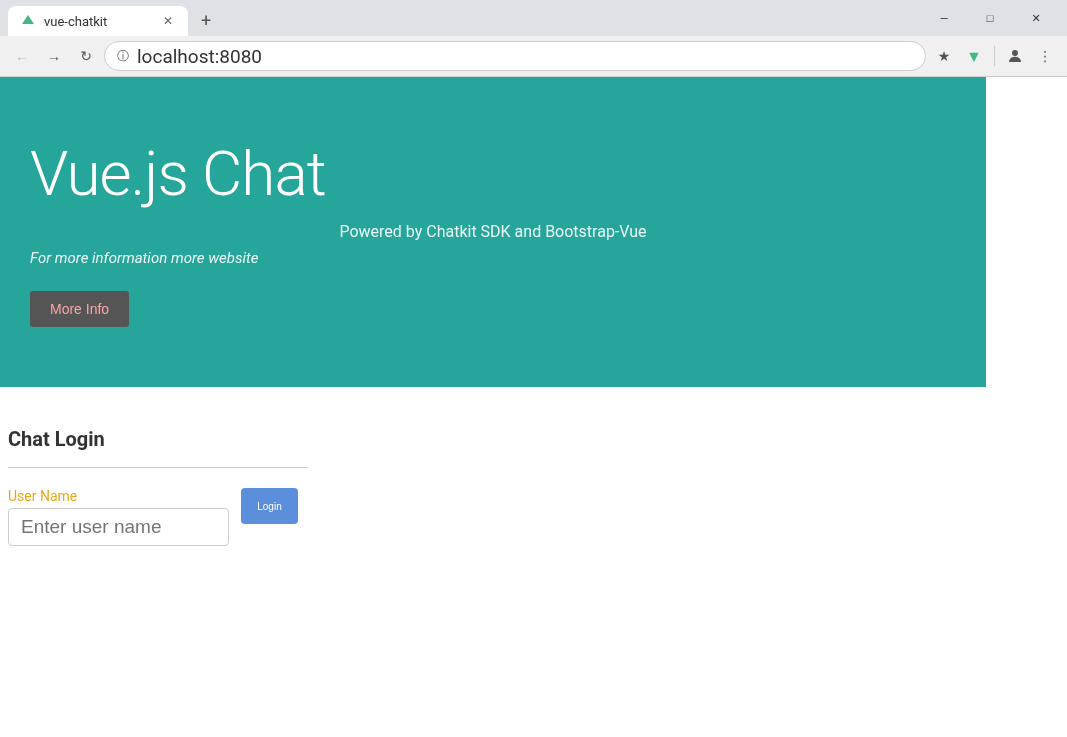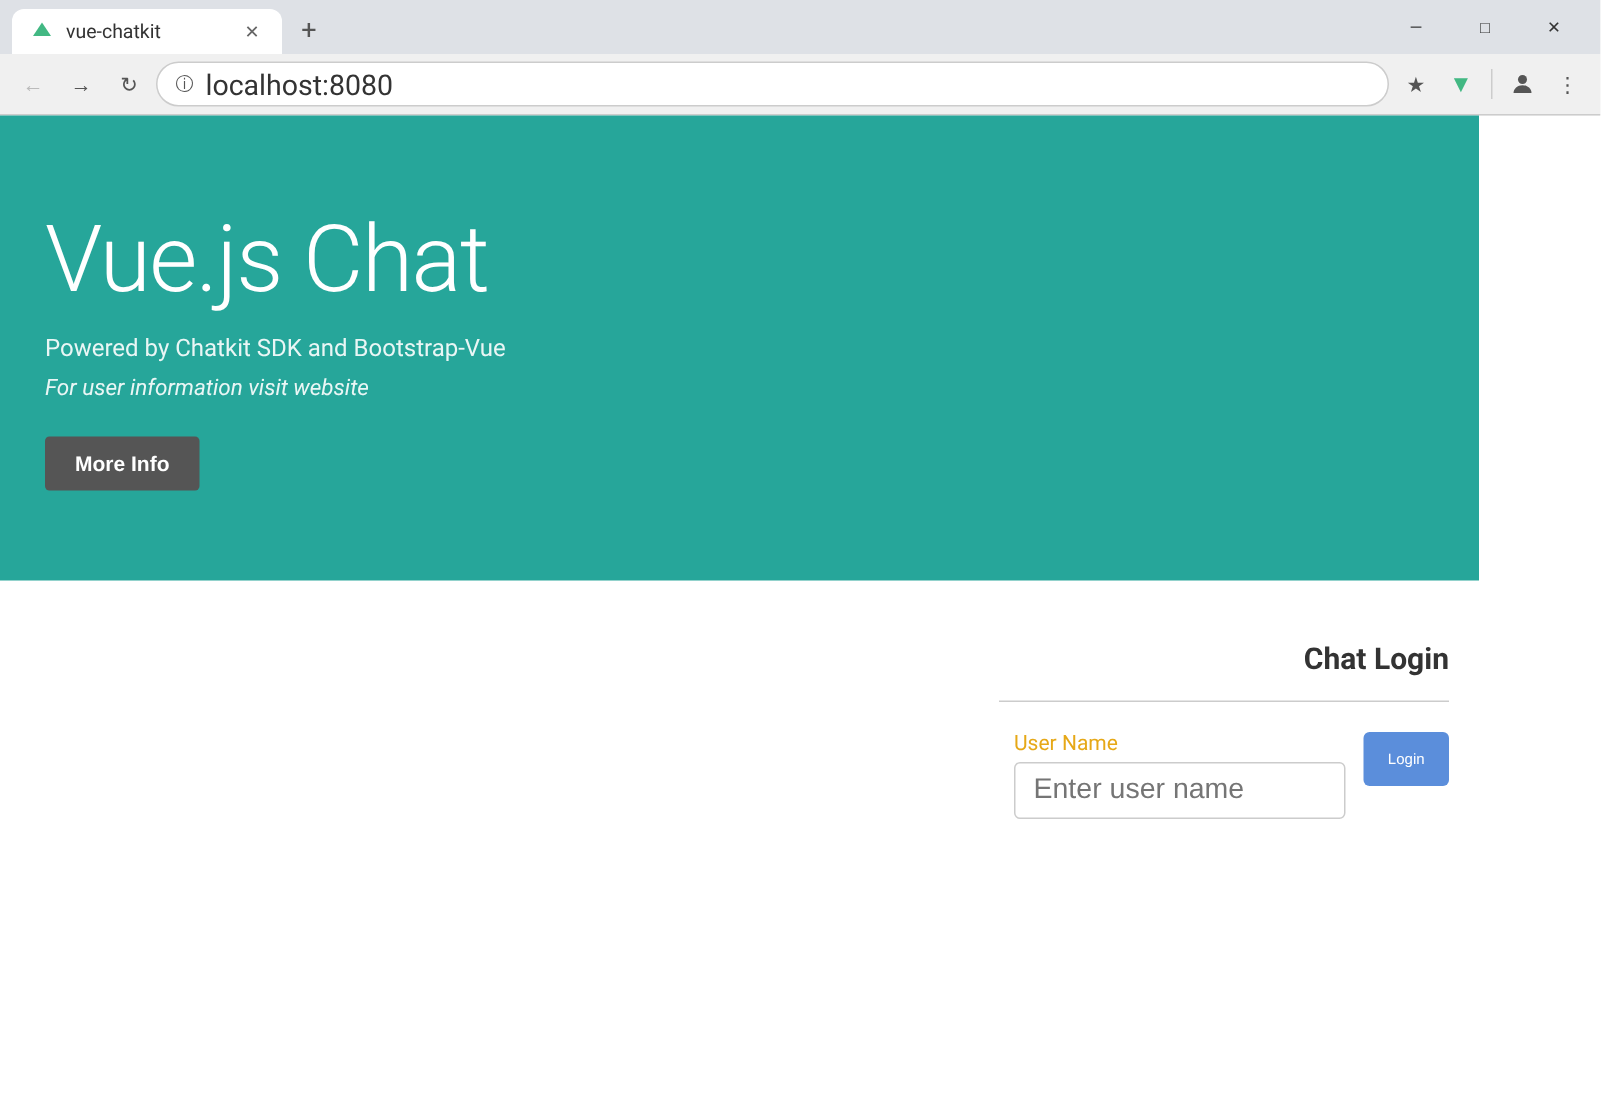--- a/index.html
+++ b/index.html
@@ -201,48 +201,48 @@
       font-weight: 300;
       color: #fff;
       margin-bottom: 12px;
       letter-spacing: -1px;
     }
 
     .hero-subtitle {
       font-size: 16px;
       color: rgba(255,255,255,0.9);
       margin-bottom: 8px;
+      text-align: center;
     }
 
     .hero-visit {
       font-size: 15px;
       color: rgba(255,255,255,0.9);
       margin-bottom: 24px;
       font-style: italic;
     }
 
     .more-info-btn {
       display: inline-block;
       background: #555;
-      color: #ffffff;
+      color: #fca5a5;
       border: none;
       padding: 10px 20px;
       font-size: 14px;
       cursor: pointer;
       border-radius: 3px;
       width: fit-content;
-      font-weight: bold;
     }
 
     
     .login-section {
       display: flex;
       flex-direction: column;
-      align-items: flex-end;
-      padding: 40px 20px;
+      align-items: flex-start;
+      padding: 40px 8px;
     }
 
     .login-title {
       font-size: 20px;
       font-weight: 700;
       color: #333;
       margin-bottom: 16px;
     }
 
     .login-divider {
@@ -332,21 +332,21 @@
       <div class="toolbar-icon-btn">⋮</div>
     </div>
   </div>
 </div>
 
 <div class="page-content">
 
   <div class="hero-section">
     <h1 class="hero-title">Vue.js Chat</h1>
     <p class="hero-subtitle">Powered by Chatkit SDK and Bootstrap-Vue</p>
-    <p class="hero-visit">For user information visit website</p>
+    <p class="hero-visit">For more information more website</p>
     <button class="more-info-btn">More Info</button>
   </div>
 
   <div class="login-section">
     <h2 class="login-title">Chat Login</h2>
     <div class="login-divider"></div>
     <div class="login-form">
       <div>
         <label class="field-label">User Name</label>
         <input class="username-input" type="text" placeholder="Enter user name" style="">

